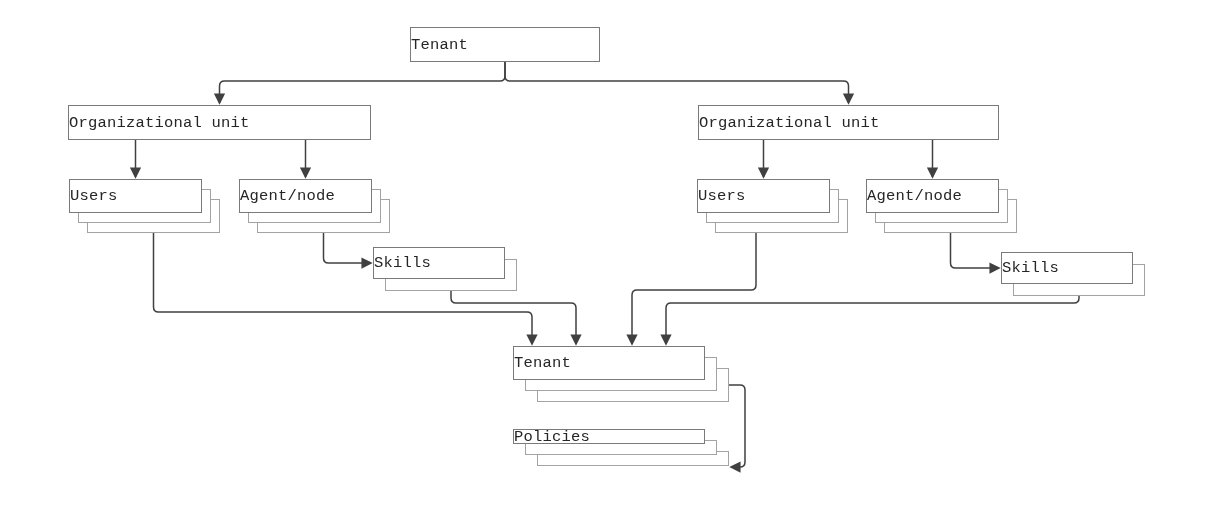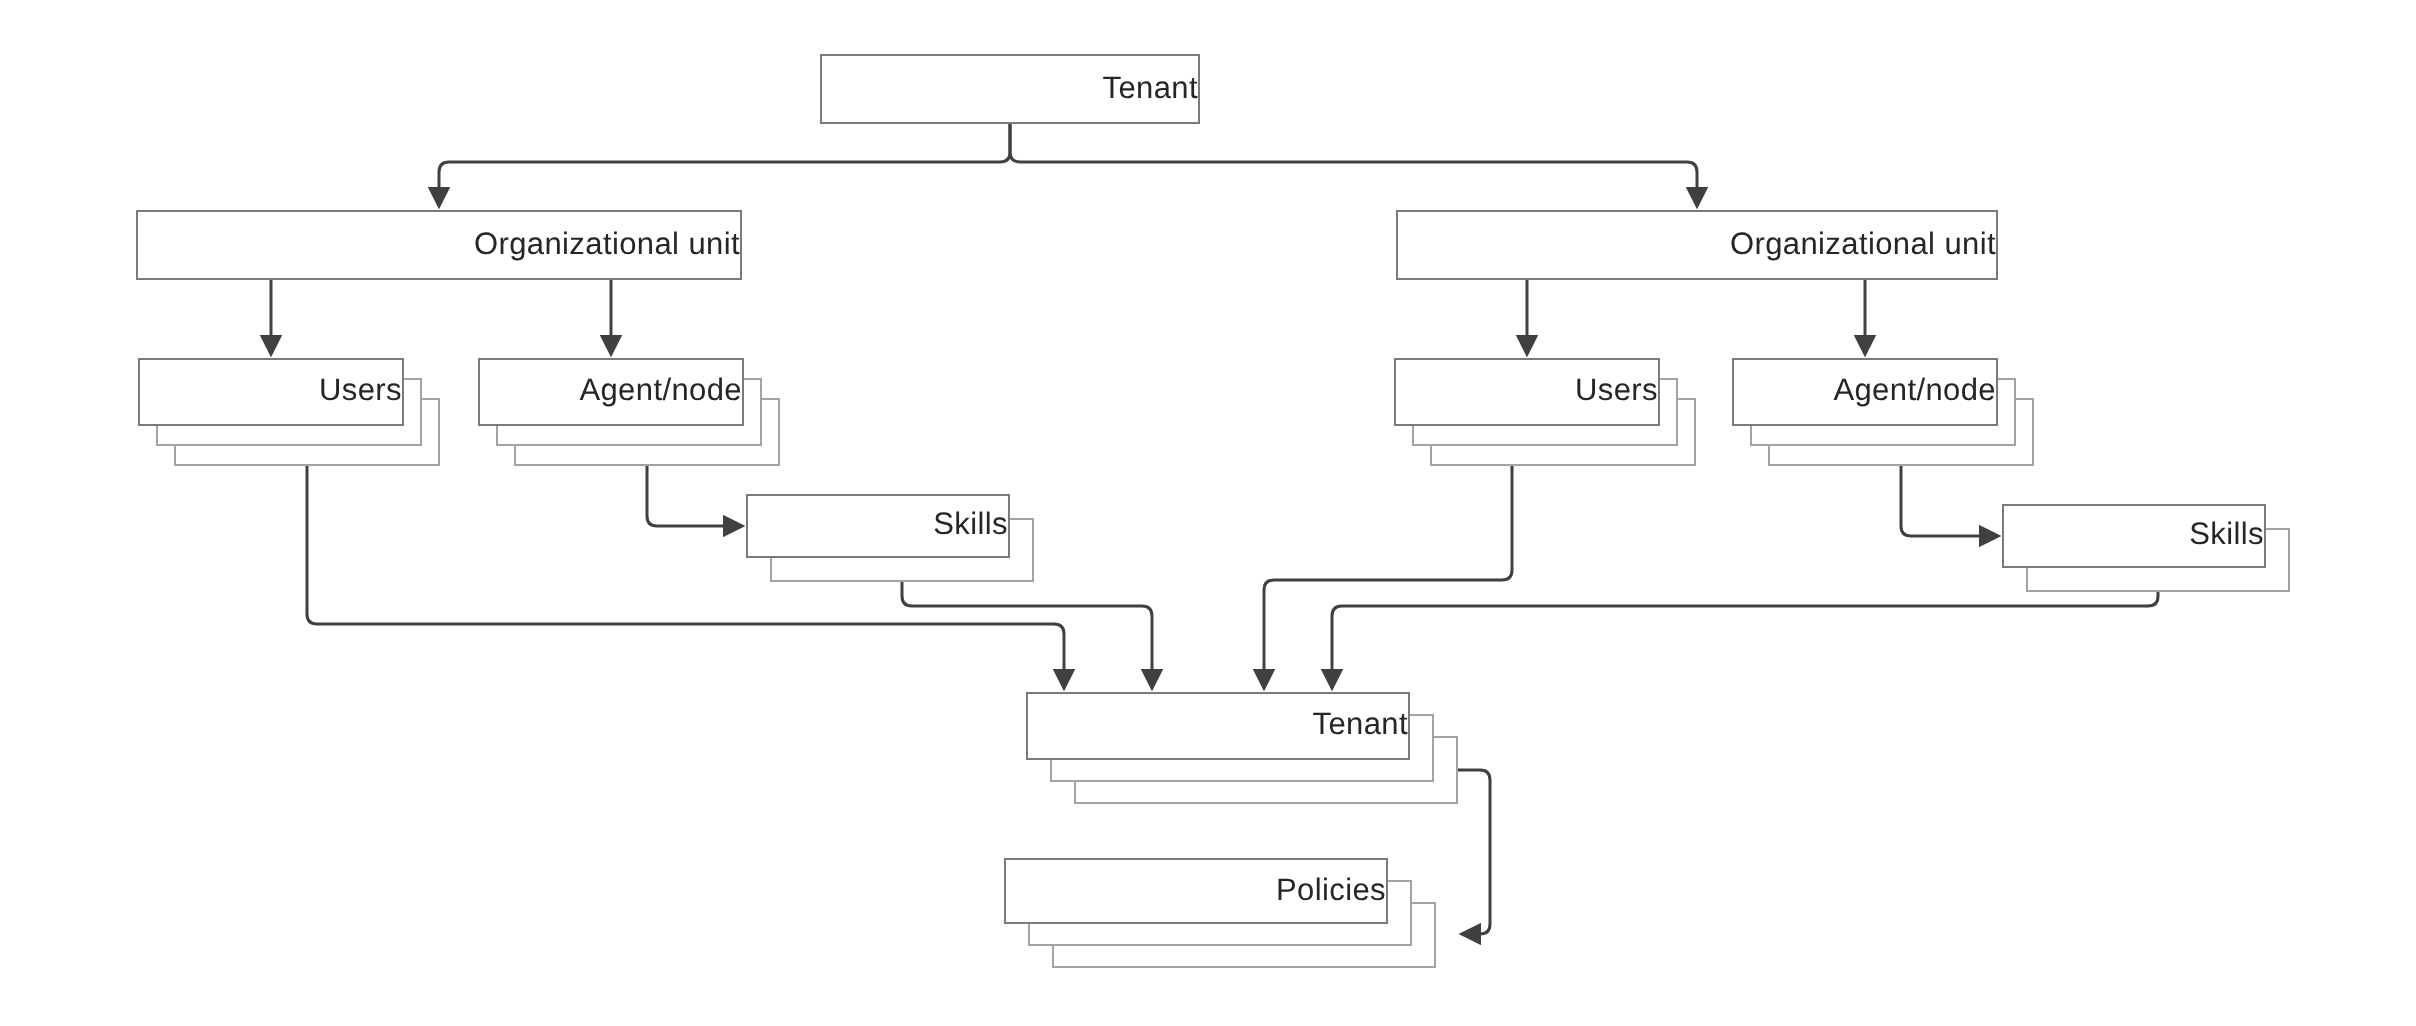--- a/index.html
+++ b/index.html
@@ -21,21 +21,21 @@
   .conn{fill:none;stroke:var(--connector);stroke-width:1.5;stroke-linejoin:round;}
   .stack{position:absolute;}
   .layer,.box{
     position:absolute;inset:0;
     background:var(--bg);
     border:1px solid var(--stack-border);
     box-sizing:border-box;
   }
   .box{
     border:1px solid var(--box-border);
-    display:flex;align-items:center;justify-content:flex-end;
+    display:flex;align-items:center;justify-content:flex-start;font-family:Liberation Mono, monospace;
   }
   .off1{transform:translate(9px,10px);}
   .off2{transform:translate(18px,20px);}
   .offs{transform:translate(12px,12px);}
   .offr1{transform:translate(12px,11px);}
   .offr2{transform:translate(24px,22px);}
   .lbl{
     font-size:15.5px;color:var(--text);
     white-space:nowrap;letter-spacing:.2px;
   }
@@ -136,21 +136,21 @@
   </div>
 
   <div class="stack" style="left:513px;top:346px;width:192px;height:34px">
     <div class="layer offr2"></div>
     <div class="layer offr1"></div>
     <div class="box">
       <span class="lbl">Tenant</span>
     </div>
   </div>
 
-  <div class="stack" style="left:502px;top:429px;width:192px;height:33px">
+  <div class="stack" style="left:513px;top:429px;width:192px;height:15px">
     <div class="layer offr2"></div>
     <div class="layer offr1"></div>
     <div class="box">
       <span class="lbl">Policies</span>
     </div>
   </div>
 
 </div>
 
 </body></html>

